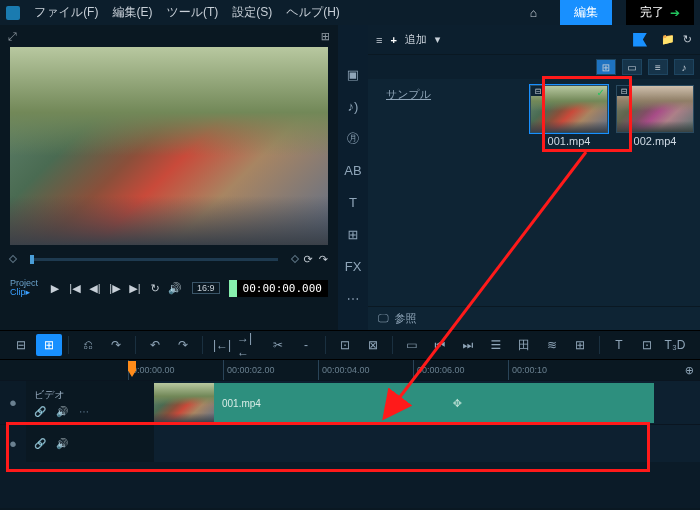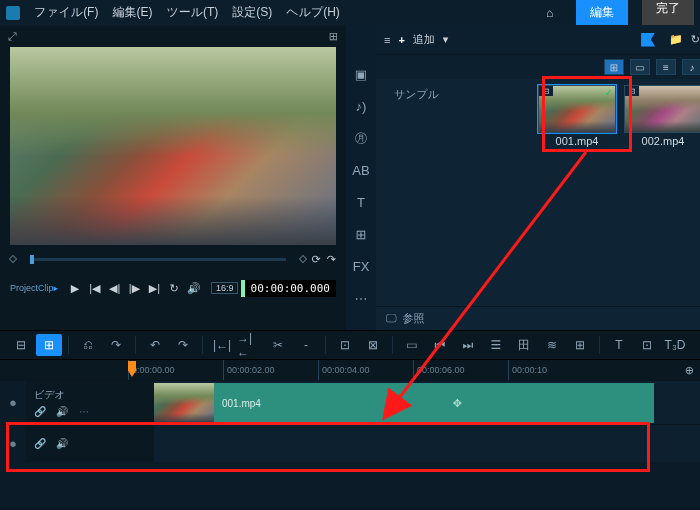--- a/index.html
+++ b/index.html
@@ -5,21 +5,21 @@
   * { margin:0; padding:0; box-sizing:border-box; font-family:"Segoe UI",Arial,sans-serif; }
   body { width:700px; height:510px; background:#0a1822; color:#c8d0d8; overflow:hidden; position:relative; font-size:11px; }
 
   
   .menubar { height:25px; background:#0c1e2c; display:flex; align-items:center; padding:0 6px; gap:14px; font-size:12px; }
   .menubar .logo { width:14px; height:14px; background:#1a7bb0; border-radius:2px; }
   .menubar .spacer { flex:1; }
   .menubar .tabbtn { height:25px; padding:0 14px; display:flex; align-items:center; gap:6px; color:#fff; }
   .menubar .tabbtn.capture { background:#123248; }
   .menubar .tabbtn.edit { background:#1890ff; }
-  .menubar .tabbtn.done { background:#404040;flex-direction:column; }
+  .menubar .tabbtn.done { background:#000000; }
   .menubar .home { width:25px; display:flex; justify-content:center; }
 
   
   .main { display:flex; height:305px; }
 
   
   .left { width:346px; background:#0a1822; display:flex; flex-direction:column; position:relative; }
   .preview-top { height:22px; display:flex; align-items:center; justify-content:space-between; padding:0 8px; }
   .preview-top .ic { opacity:.7; }
   .preview { margin:0 10px; height:198px; background:#0d2030; position:relative; overflow:hidden; }
@@ -28,40 +28,40 @@
     background:
       linear-gradient(135deg,#6b8e7a 0%,#4a6b52 30%,#8b4f3a 45%,#c94a3a 55%,#a88562 70%,#5c6e8a 100%);
   }
   .thumb-placeholder::before{content:"";position:absolute;top:0;left:0;right:0;height:55%;background:linear-gradient(to bottom,#b8c8a0 0%,#728858 60%,rgba(0,0,0,0) 100%);}
   .thumb-placeholder::after{content:"";position:absolute;bottom:0;left:0;right:0;height:25%;background:linear-gradient(to top,#3a4048 0%,rgba(0,0,0,0) 100%);}
   .scrub { height:28px; display:flex; align-items:center; padding:0 10px; gap:6px; }
   .scrub-track { flex:1; margin:0 8px; height:3px; background:#1e3a50; position:relative; }
   .scrub-track::before{content:"";position:absolute;left:0;top:-3px;width:4px;height:9px;background:#4a9ed8;}
   .scrub-end { width:6px; height:6px; border:1px solid #5a7080; transform:rotate(45deg); }
   .controls { height:30px; display:flex; align-items:center; padding:0 10px; gap:2px; }
-  .controls .pc { display:flex; flex-direction:row; font-size:9px; line-height:9px; margin-right:6px; color:#6aa0c8; }
-  .controls .tc { margin-left:auto; background:#000; padding:2px 6px; font-family:monospace; font-size:11px; color:#fff; border-left:4px solid #86efac; }
+  .controls .pc { display:flex; flex-direction:column; font-size:9px; line-height:9px; margin-right:6px; color:#6aa0c8; }
+  .controls .tc { margin-left:auto; background:#000; padding:2px 6px; font-family:monospace; font-size:11px; color:#fff; border-left:8px solid #86efac; }
   .controls .ic { width:18px; display:inline-flex; justify-content:center; }
   .controls .aspect { border:1px solid #3a5568; padding:0 4px; font-size:9px; margin-left:6px; }
 
   
   .right { flex:1; background:#0e2434; display:flex; }
   .tool-col { width:30px; background:#0b1e2e; display:flex; flex-direction:column; align-items:center; padding-top:40px; gap:14px; font-size:13px; color:#8fa5b8; }
   .tool-col .ic { height:18px; display:flex; align-items:center; justify-content:center; }
   .lib { flex:1; display:flex; flex-direction:column; }
   .lib-top { height:30px; background:#0c1f2e; display:flex; align-items:center; padding:0 8px; gap:8px; border-bottom:1px solid #0a1822;}
   .lib-top .plus { color:#fff; font-weight:bold; }
   .lib-top .flag { width:14px; height:14px; background:#1890ff; clip-path:polygon(0 0,100% 0,70% 50%,100% 100%,0 100%); margin-left:auto;}
   .lib-top2 { height:24px; display:flex; align-items:center; gap:6px; padding:0 6px; background:#0c1f2e; }
   .lib-top2 .spacer{flex:1;}
   .view-btn{width:20px;height:16px;background:#16344a;display:flex;align-items:center;justify-content:center;border:1px solid #1e4560;font-size:10px;}
   .view-btn.active{background:#1e72c0;}
   .lib-body { flex:1; display:flex; }
   .lib-tree { width:156px; padding:6px 10px; font-size:11px; color:#8fa5b8; }
-  .lib-tree .item { padding:2px 0 2px 8px; }
+  .lib-tree .item { padding:2px 0 2px 8px;text-decoration:underline; }
   .lib-items { flex:1; display:flex; gap:8px; padding:6px; align-items:flex-start; }
   .lib-item { width:78px; }
   .lib-item .th { height:48px; position:relative; border:1px solid #2a4a60; overflow:hidden;}
   .lib-item .th.sel { outline:1px solid #1890ff; }
   .lib-item .th .corner{position:absolute;left:0;top:0;width:14px;height:10px;background:#0e2434;font-size:8px;display:flex;align-items:center;justify-content:center;}
   .lib-item .th .chk{position:absolute;right:2px;top:1px;color:#22c55e;font-size:10px;}
   .lib-item .cap { text-align:center; font-size:11px; padding-top:2px; color:#cfdae4; }
   .lib-foot { height:24px; display:flex; align-items:center; padding:0 10px; gap:6px; color:#8fa5b8; border-top:1px solid #0a1822;}
 
   

